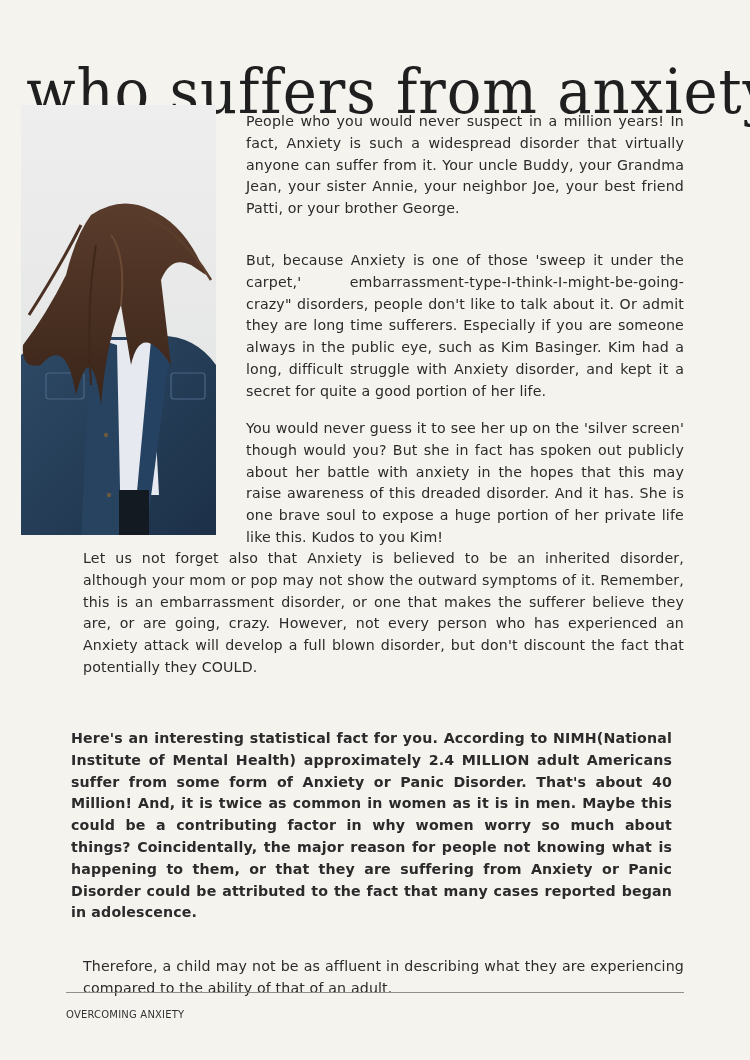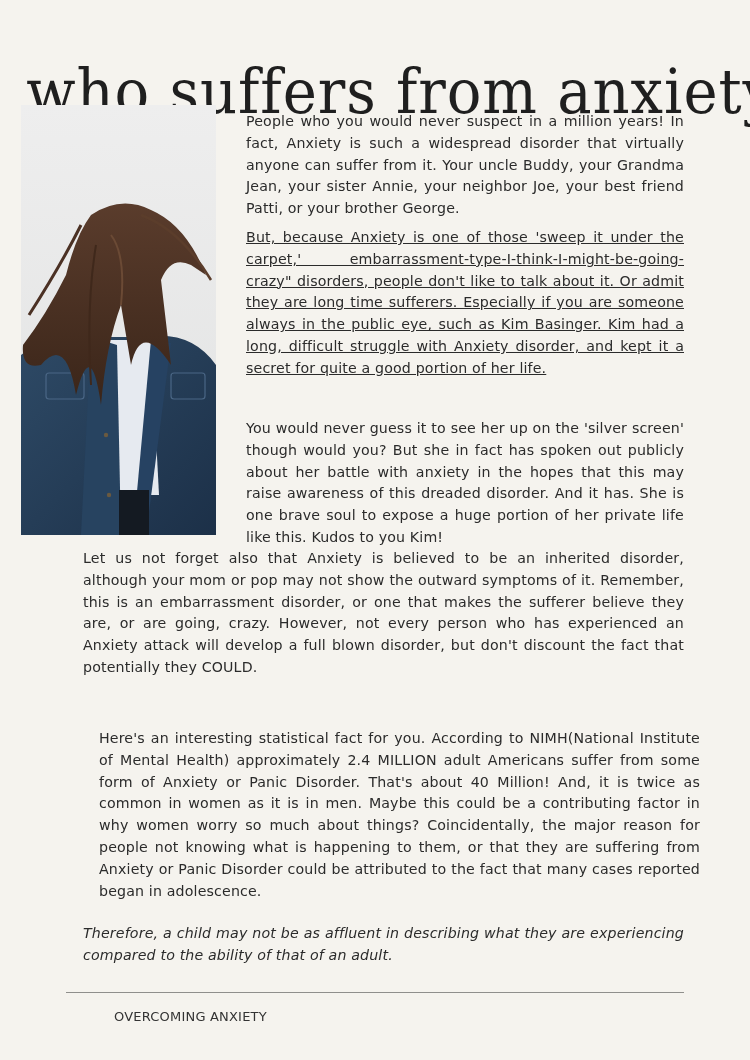--- a/index.html
+++ b/index.html
@@ -44,41 +44,40 @@
   .para {
     position: absolute;
     margin: 8px;
     font-size: 14.2px;
     line-height: 21.8px;
     text-align: justify;
     color: #2b2b2b;
     letter-spacing: 0.15px;
   }
   .p1 { left: 238px; top: 103px; width: 438px; }
-  .p2 { left: 238px; top: 219px; width: 438px; text-decoration: underline; }
+  .p2 { left: 238px; top: 242px; width: 438px; }
   .p3 { left: 238px; top: 410px; width: 438px; }
   .p4 { left: 75px; top: 540px; width: 601px; }
-  .p5 { left: 91px; top: 720px; width: 601px; }
-  .p6 { left: 75px; top: 915px; width: 601px; font-style: italic; }
+  .p5 { left: 63px; top: 720px; width: 601px; font-weight: bold; }
+  .p6 { left: 75px; top: 948px; width: 601px; }
   .rule {
     position: absolute;
     left: 66px;
     top: 992px;
     width: 618px;
     height: 0;
     border-top: 1.3px solid #8f8f8c;
   }
   .footer {
     position: absolute;
     left: 66px;
     top: 1009px;
-    font-size: 13px;
+    font-size: 10px;
     letter-spacing: 0.2px;
     color: #333;
-    margin-left: 48px;
   }
 </style>
 </head>
 <body>
 
 <h1 class="title">who suffers from anxiety?</h1>
 
 <div class="photo">
   <svg width="195" height="430" viewBox="0 0 195 430" xmlns="http://www.w3.org/2000/svg">
     <defs>

